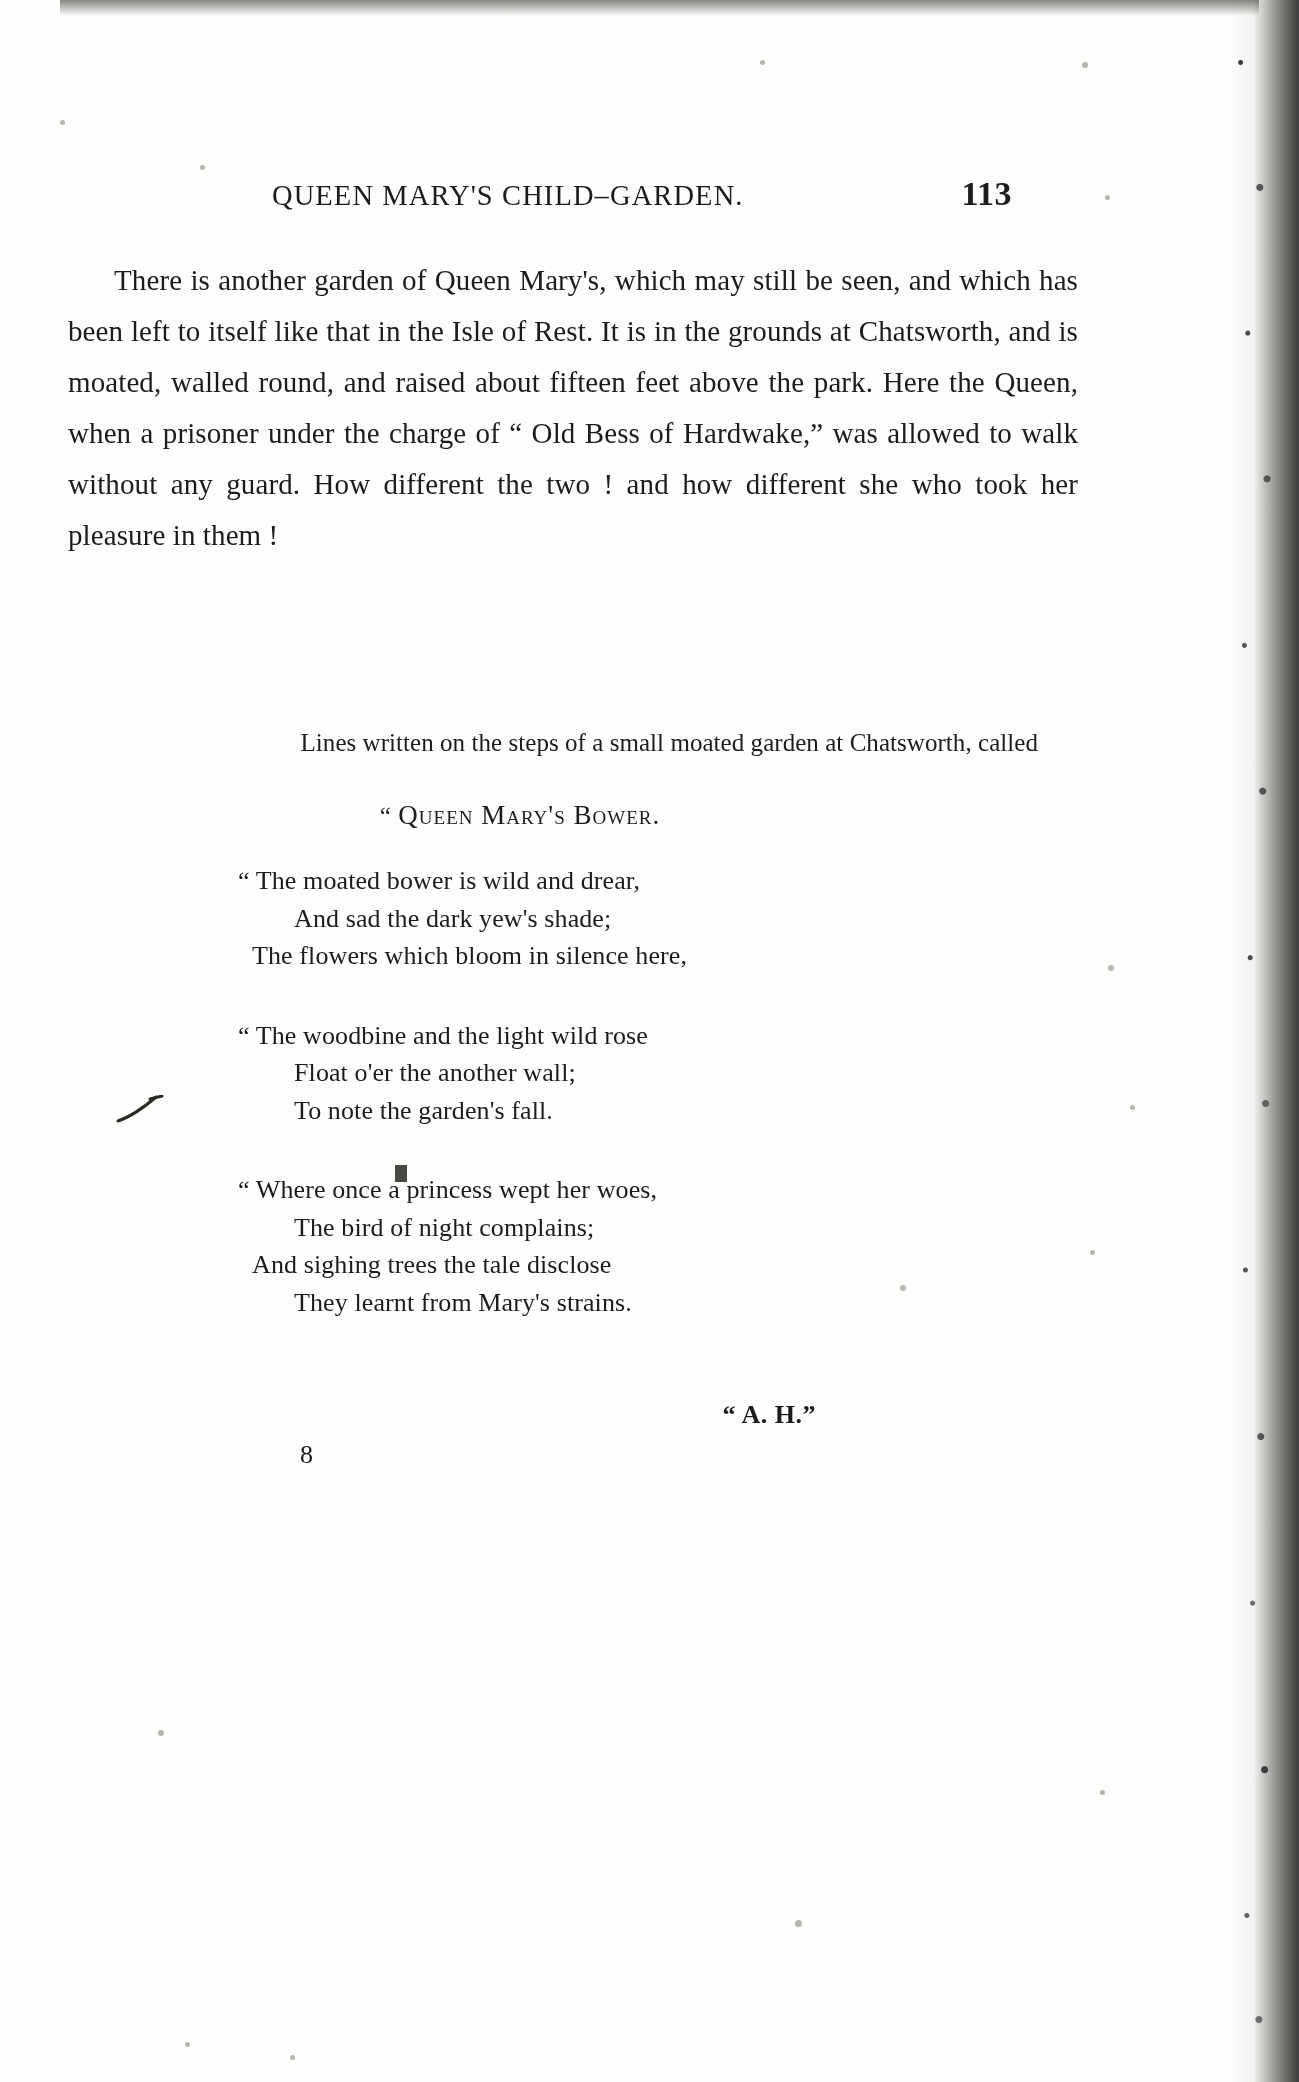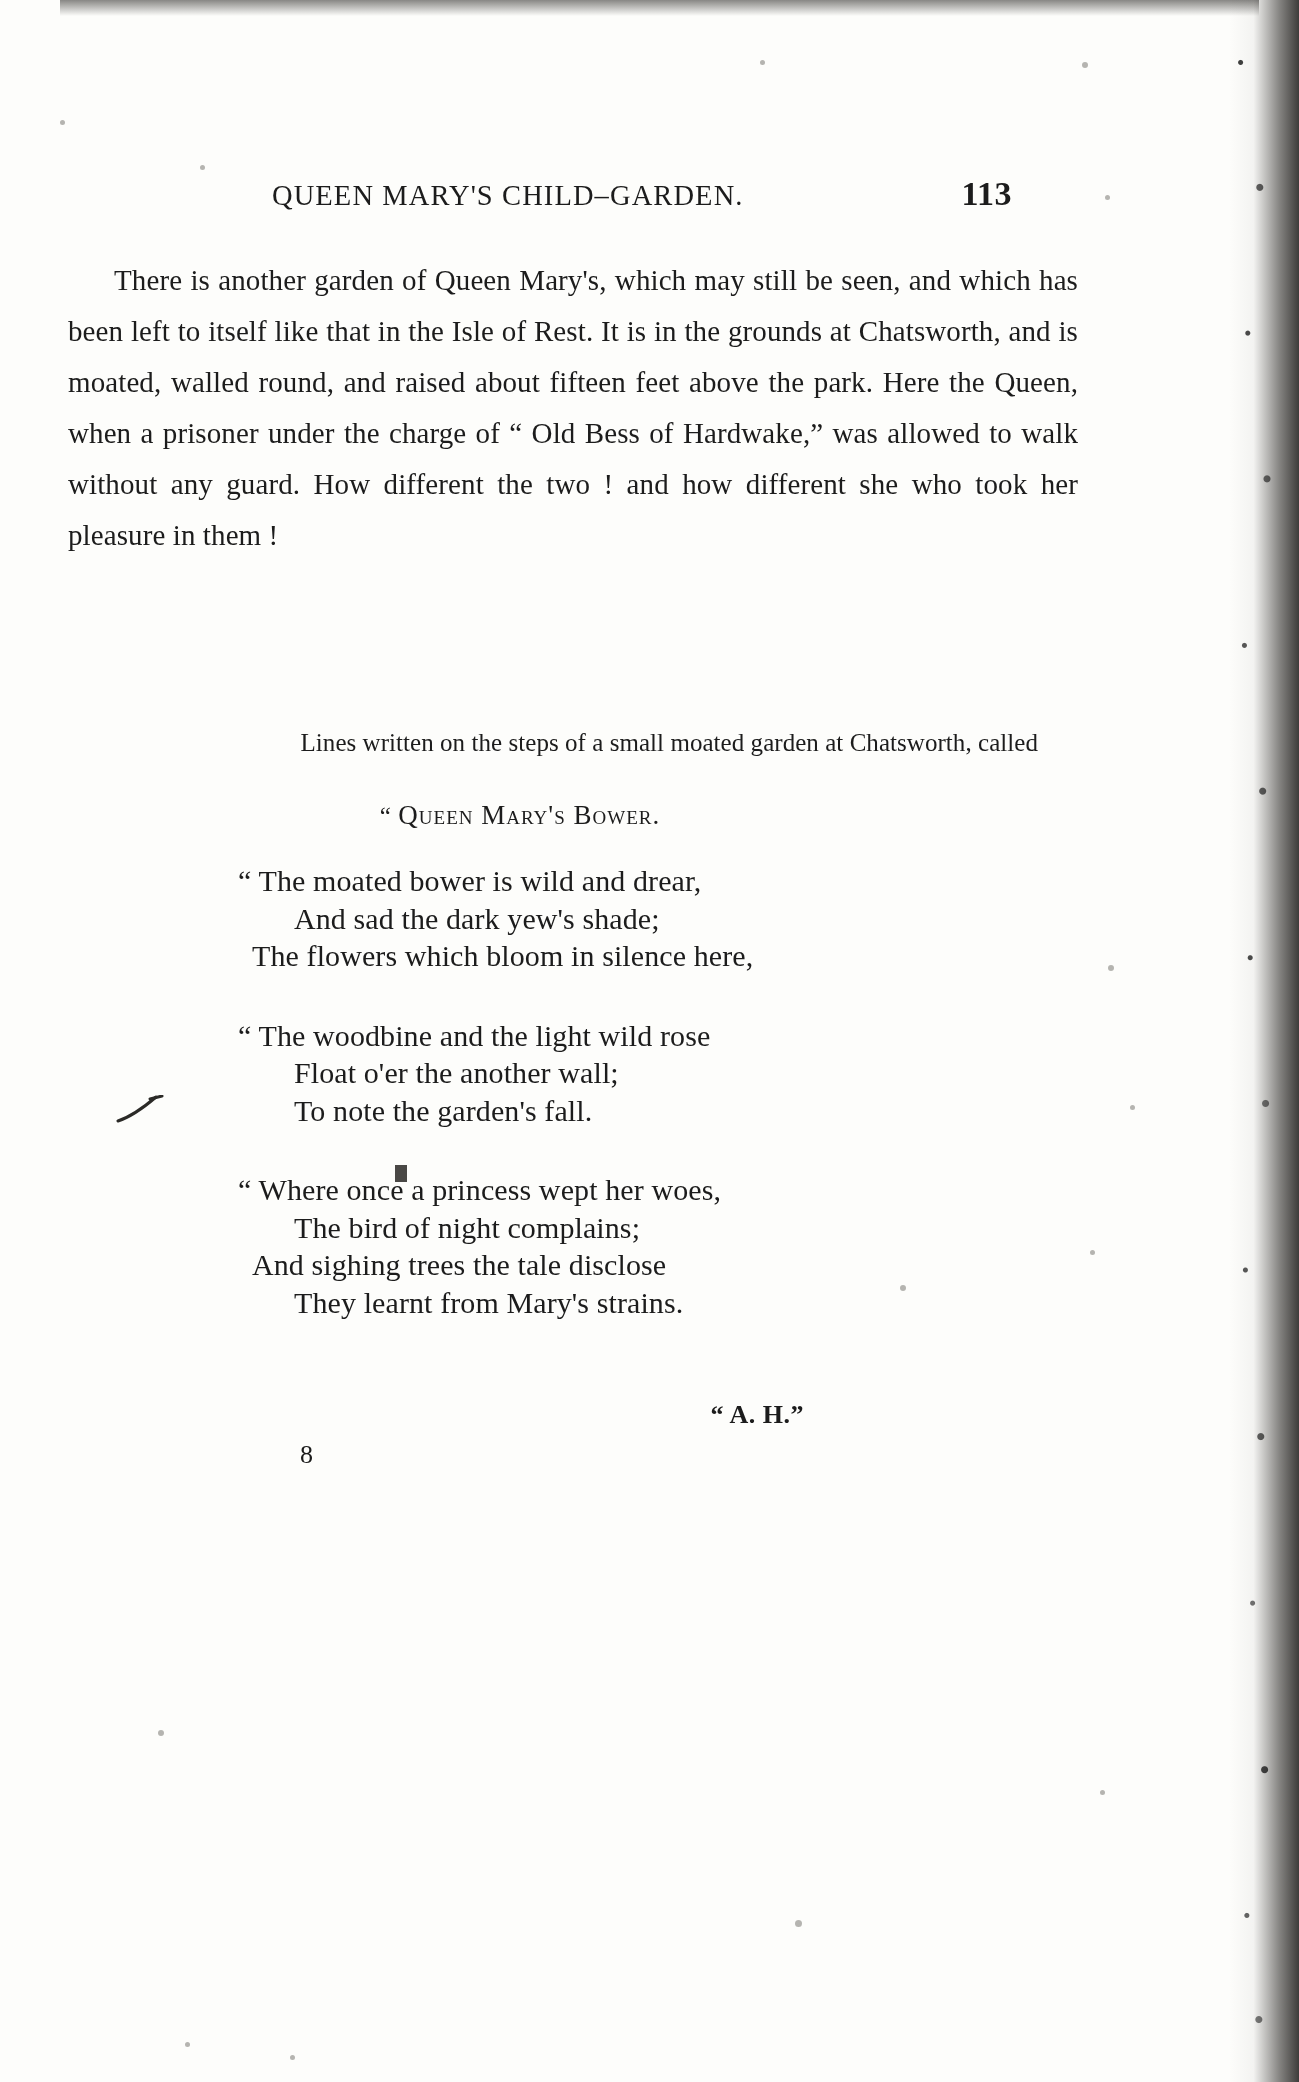--- a/index.html
+++ b/index.html
@@ -141,38 +141,38 @@
     font-variant: small-caps;
     font-size: 27px;
     letter-spacing: 1px;
   }
 
   .poem {
     position: absolute;
     left: 238px;
     top: 862px;
     width: 640px;
-    font-size: 30px;
+    font-size: 26px;
     line-height: 37.5px;
   }
   .stanza {
     margin-bottom: 42px;
   }
   .stanza .ln {
     white-space: pre;
     letter-spacing: 0.1px;
   }
   .ln.i0 { margin-left: 0; }
   .ln.i1 { margin-left: 56px; }
   .ln.i2 { margin-left: 14px; }
   .ln.i3 { margin-left: 56px; }
 
   .signature {
     position: absolute;
-    left: 4px;
+    left: 16px;
     top: 1400px;
     width: 800px;
     text-align: right;
     font-size: 26px;
     font-weight: 600;
     letter-spacing: 0.5px;
   }
 
   .sig-num {
     position: absolute;

